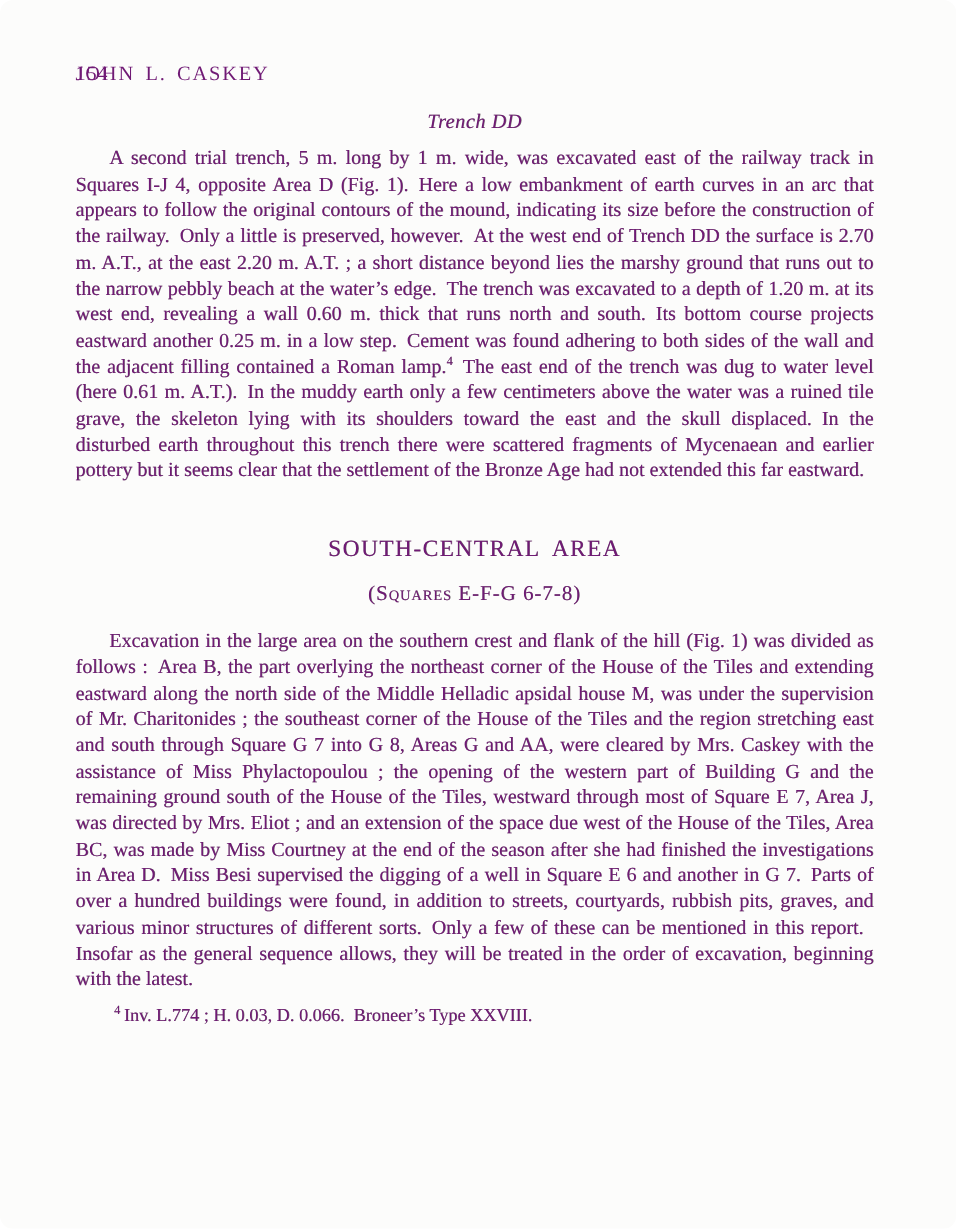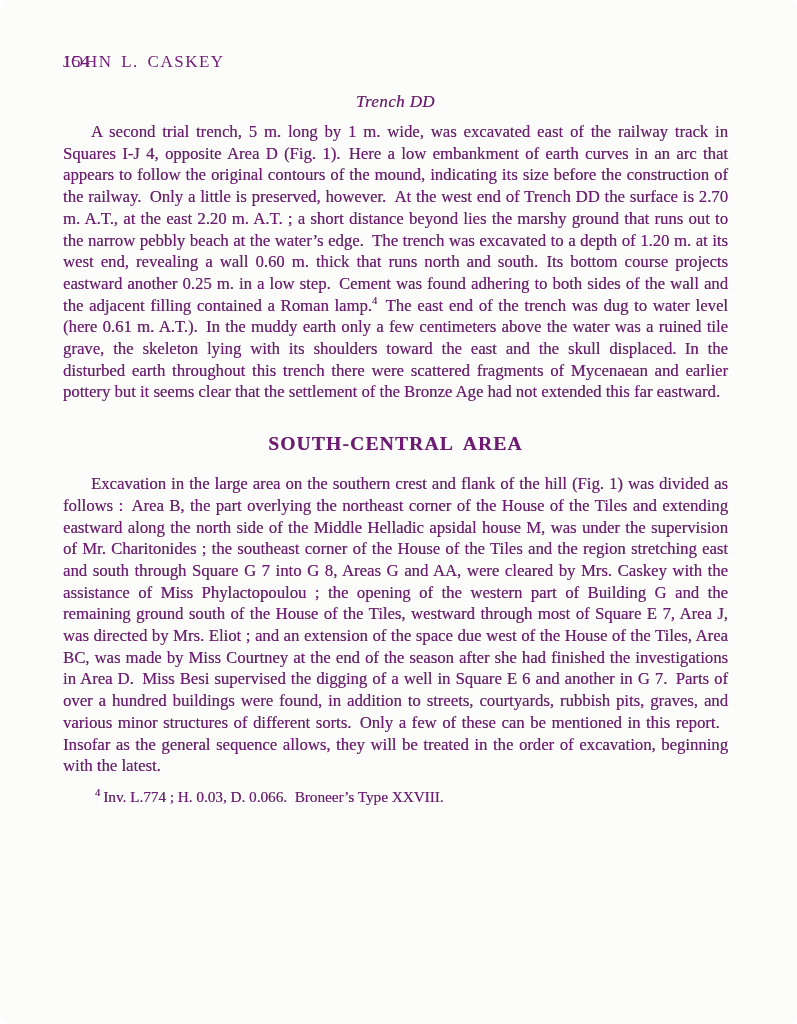--- a/index.html
+++ b/index.html
@@ -55,24 +55,24 @@
   .trench-heading {
     margin: 17px 0 9px 0;
     font-size: 17px;
     font-style: italic;
     font-weight: normal;
     letter-spacing: 0.4px;
     text-shadow: 0.3px 0 0 rgba(24, 21, 16, 0.55);
     text-align: center;
   }
   .section-heading {
-    margin: 30px 0 0 0;
+    margin: 44px 0 0 0;
     text-align: center;
     font-size: 19.5px;
-    font-weight: bold;
+    font-weight: normal;
     letter-spacing: 1.2px;
     word-spacing: 5px;
     text-shadow: 0.3px 0 0 rgba(24, 21, 16, 0.55);
   }
   .section-subheading {
     margin-top: 15px;
     text-align: center;
     font-size: 17.5px;
     font-variant: small-caps;
     letter-spacing: 0.8px;
@@ -107,18 +107,19 @@
     <span class="running-head">JOHN L. CASKEY</span>
   </header>
 
 
   <h3 class="trench-heading">Trench DD</h3>
 
   <p class="body-text indent"><span>A second trial trench, 5 m. long by 1 m. wide, was excavated east of the railway track in Squares I-J 4, opposite Area D (Fig. 1). Here a low embankment of earth curves in an arc that appears to follow the original contours of the mound, indicating its size before the construction of the railway. Only a little is preserved, however. At the west end of Trench DD the surface is 2.70 m. A.T., at the east 2.20 m. A.T.&nbsp;; a short distance beyond lies the marshy ground that runs out to the narrow pebbly beach at the water’s edge. The trench was excavated to a depth of 1.20 m. at its west end, revealing a wall 0.60 m. thick that runs north and south. Its bottom course projects eastward another 0.25 m. in a low step. Cement was found adhering to both sides of the wall and the adjacent filling contained a Roman lamp.</span><sup class="fn-ref">4</sup><span> The east end of the trench was dug to water level (here 0.61 m. A.T.). In the muddy earth only a few centimeters above the water was a ruined tile grave, the skeleton lying with its shoulders toward the east and the skull displaced. In the disturbed earth throughout this trench there were scattered fragments of Mycenaean and earlier pottery but it seems clear that the settlement of the Bronze Age had not extended this far eastward.</span></p>
 
   <h2 class="section-heading">SOUTH-CENTRAL AREA</h2>
 
+  <div class="section-subheading">(Squares E-F-G 6-7-8)</div>
 
   <p class="body-text indent section-paragraph">Excavation in the large area on the southern crest and flank of the hill (Fig. 1) was divided as follows&nbsp;: Area B, the part overlying the northeast corner of the House of the Tiles and extending eastward along the north side of the Middle Helladic apsidal house M, was under the supervision of Mr. Charitonides&nbsp;; the southeast corner of the House of the Tiles and the region stretching east and south through Square G 7 into G 8, Areas G and AA, were cleared by Mrs. Caskey with the assistance of Miss Phylactopoulou&nbsp;; the opening of the western part of Building G and the remaining ground south of the House of the Tiles, westward through most of Square E 7, Area J, was directed by Mrs. Eliot&nbsp;; and an extension of the space due west of the House of the Tiles, Area BC, was made by Miss Courtney at the end of the season after she had finished the investigations in Area D. Miss Besi supervised the digging of a well in Square E 6 and another in G 7. Parts of over a hundred buildings were found, in addition to streets, courtyards, rubbish pits, graves, and various minor structures of different sorts. Only a few of these can be mentioned in this report. Insofar as the general sequence allows, they will be treated in the order of excavation, beginning with the latest.</p>
 
   <footer class="footnote"><sup class="fn-marker">4</sup><span>Inv. L.774&nbsp;; H. 0.03, D. 0.066. Broneer’s Type XXVIII.</span></footer>
 
 </div>
 
 </body></html>

